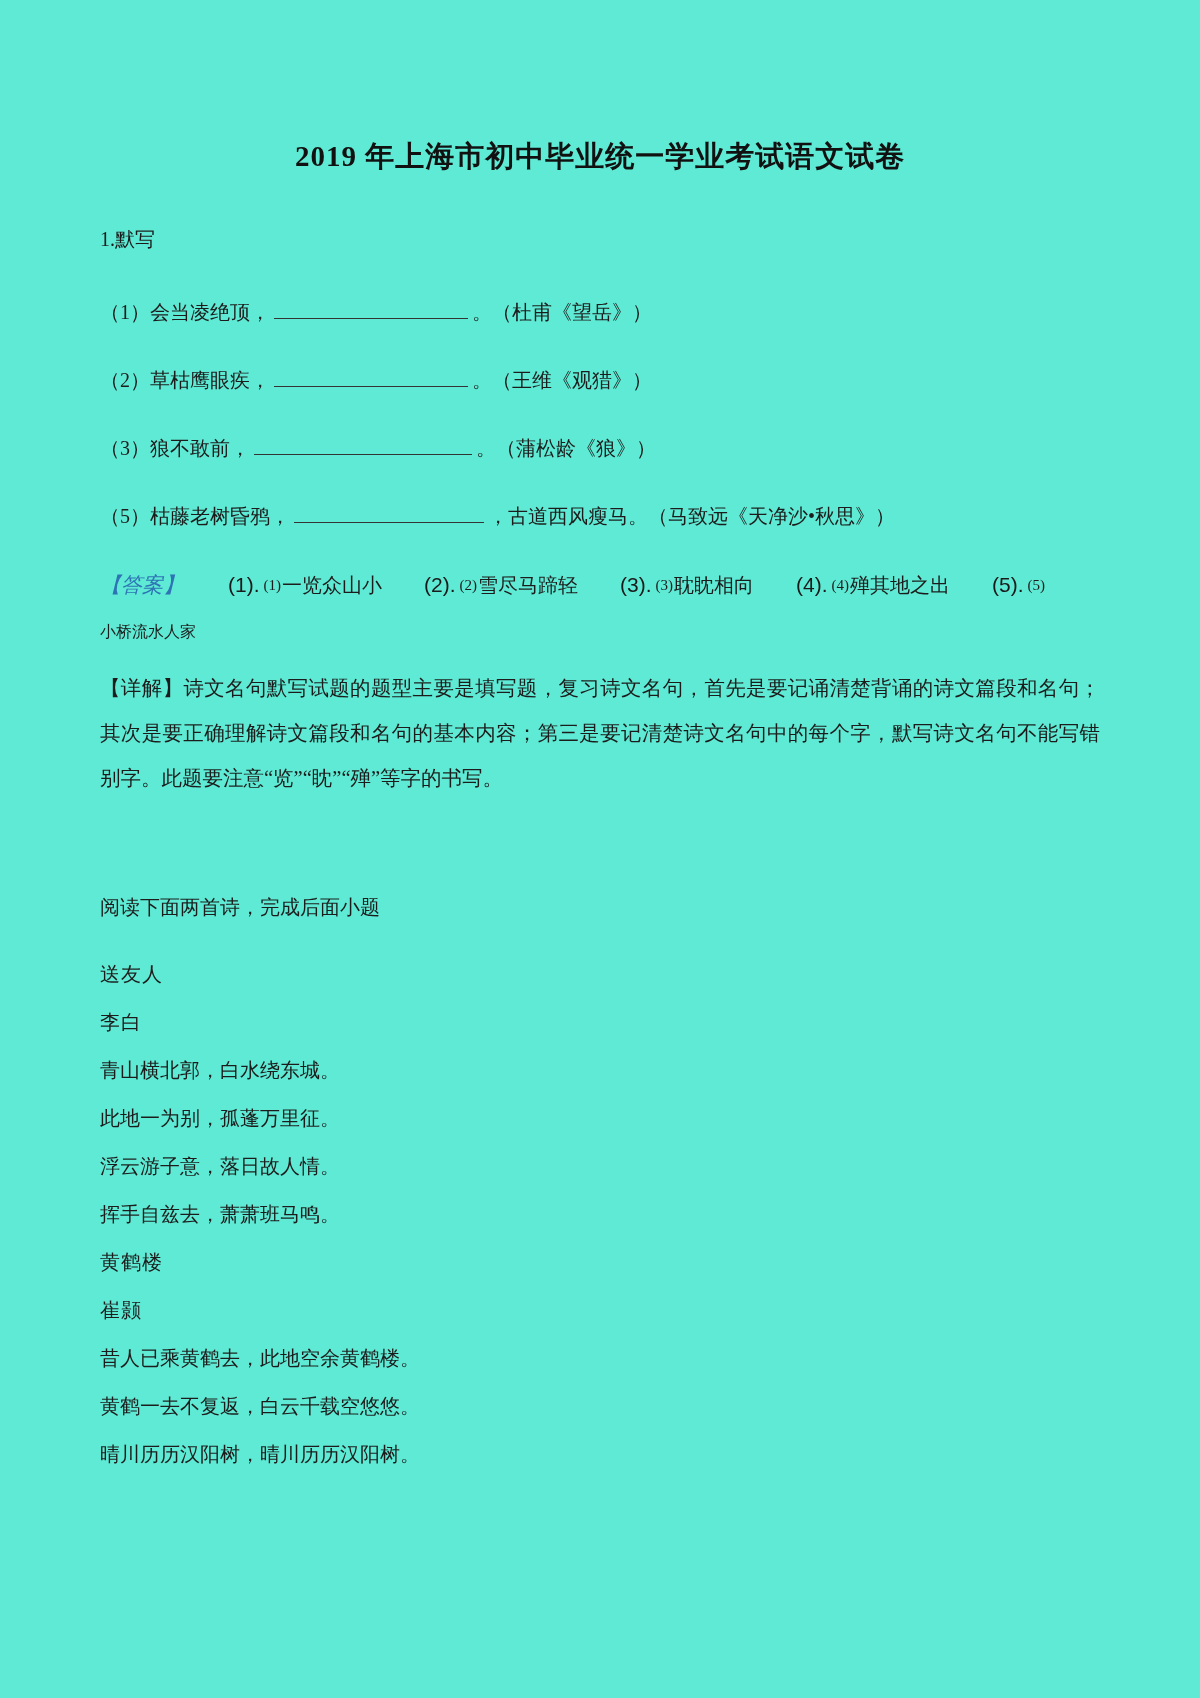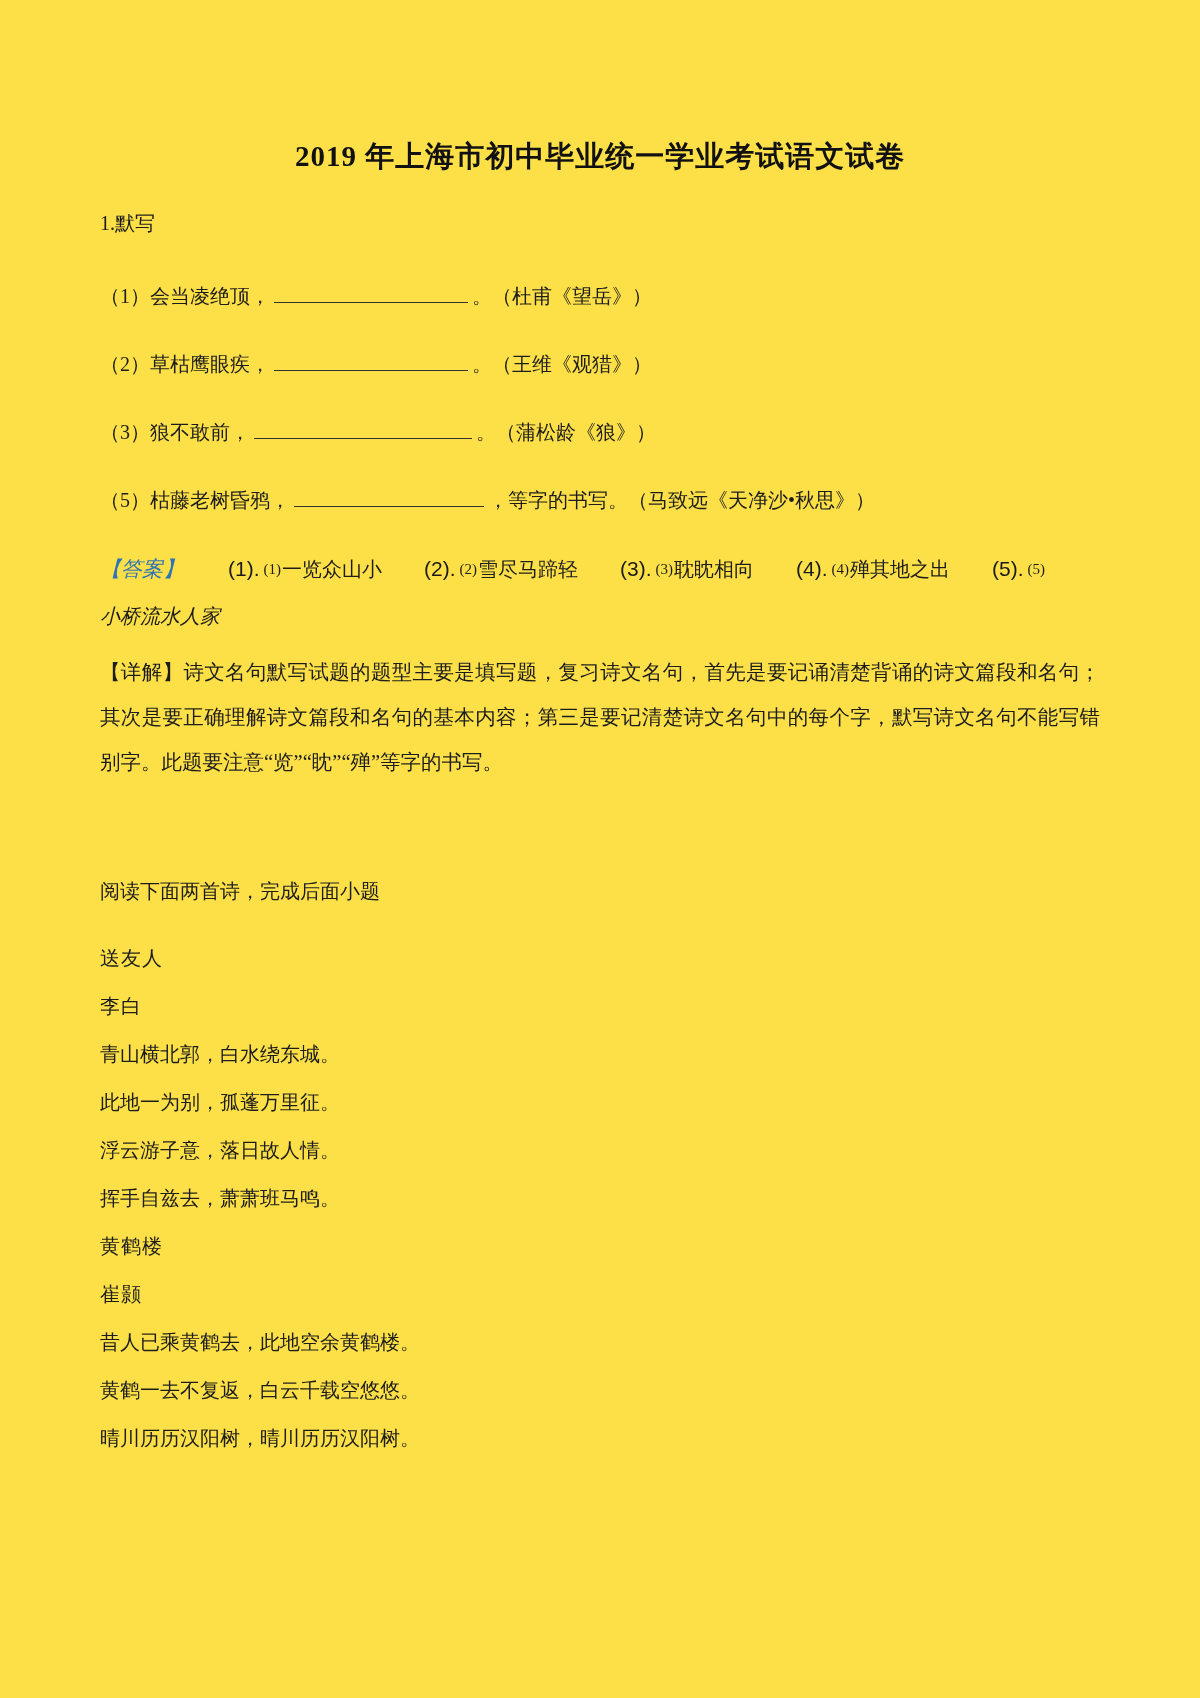--- a/index.html
+++ b/index.html
@@ -1,36 +1,36 @@
 <!DOCTYPE html>
 <html><head>
 <meta charset="utf-8">
 <style>
   * { box-sizing: border-box; }
   html, body { margin: 0; padding: 0; background: #ffffff; }
   .page {
     width: 1200px;
     height: 1698px;
-    background: #fde047;
+    background: #5eead4;
     padding: 138px 100px 0 100px;
     overflow: hidden;
     font-family: "Liberation Serif", "DejaVu Serif", serif;
     color: #1c1c1c;
   }
   .doc-title {
     margin: 0;
     text-align: center;
     font-size: 29px;
     line-height: 36px;
     font-weight: bold;
     color: #111111;
     letter-spacing: 1px;
   }
   .sec-heading {
-    margin: 36px 0 0 0;
+    margin: 52px 0 0 0;
     font-size: 20px;
     line-height: 26px;
   }
   .dict-item {
     margin: 0 0 40px 0;
     font-size: 20px;
     line-height: 28px;
   }
   .dict-item.first { margin-top: 46px; }
   .blank {
@@ -59,23 +59,22 @@
     color: #1a1a1a;
   }
   .ans-sub {
     font-size: 15px;
     vertical-align: 2px;
     margin: 0 1px 0 4px;
   }
   .ans-text { font-size: 20px; }
   .answer-cont {
     margin: 18px 0 0 0;
-    font-size: 20px;
+    font-size: 16px;
     line-height: 28px;
-    font-style: italic;
   }
   .analysis-row { margin: 27px 0 0 0; line-height: 28px; }
   .detail-para {
     margin: 20px 0 0 0;
     font-size: 20.5px;
     line-height: 45px;
     text-align: justify;
     text-justify: inter-ideograph;
   }
   .reading-intro {
@@ -108,21 +107,21 @@
   <div class="dict-item">
     <span>（2）草枯鹰眼疾，</span><span class="blank" style="width:194px"></span><span>。（王维《观猎》）</span>
   </div>
 
   <div class="dict-item">
     <span>（3）狼不敢前，</span><span class="blank" style="width:218px"></span><span>。（蒲松龄《狼》）</span>
   </div>
 
 
   <div class="dict-item">
-    <span>（5）枯藤老树昏鸦，</span><span class="blank" style="width:190px"></span><span>，等字的书写。（马致远《天净沙•秋思》）</span>
+    <span>（5）枯藤老树昏鸦，</span><span class="blank" style="width:190px"></span><span>，古道西风瘦马。（马致远《天净沙•秋思》）</span>
   </div>
 
   <div class="answer-line">
     <span class="answer-label">【答案】</span><span class="ans-item"><span class="ans-marker">(1).</span><span class="ans-sub">(1)</span><span class="ans-text">一览众山小</span></span><span class="ans-item"><span class="ans-marker">(2).</span><span class="ans-sub">(2)</span><span class="ans-text">雪尽马蹄轻</span></span><span class="ans-item"><span class="ans-marker">(3).</span><span class="ans-sub">(3)</span><span class="ans-text">耽眈相向</span></span><span class="ans-item"><span class="ans-marker">(4).</span><span class="ans-sub">(4)</span><span class="ans-text">殚其地之出</span></span><span class="ans-item"><span class="ans-marker">(5).</span><span class="ans-sub">(5)</span><span class="ans-text"></span></span>
   </div>
 
   <div class="answer-cont">小桥流水人家</div>
 
 
   <div class="detail-para">

